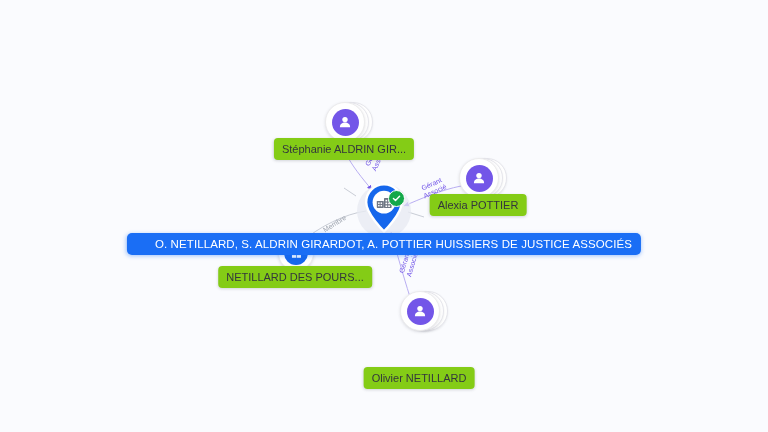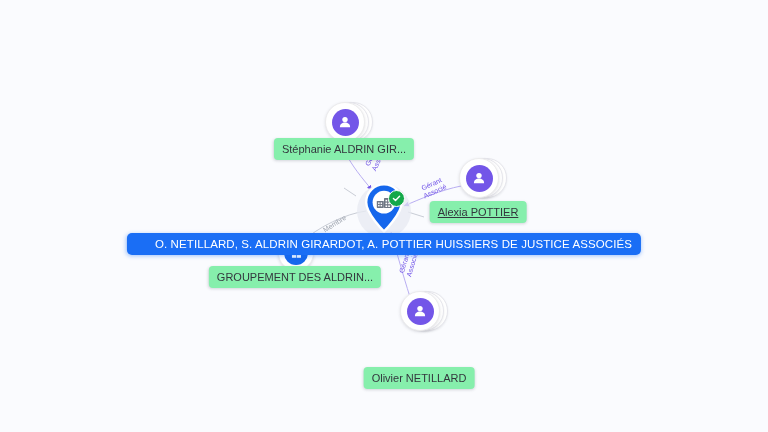--- a/index.html
+++ b/index.html
@@ -128,21 +128,21 @@
     justify-content: center;
     color: #fff;
     font-size: 8px;
   }
 
   
   .node-label {
     position: absolute;
     transform: translateX(-50%);
     white-space: nowrap;
-    background: #86efac;
+    background: #84cc16;
     color: #33363d;
     font-size: 11px;
     line-height: 14px;
     padding: 4px 8px;
     border-radius: 4px;
     box-shadow: 0 1px 3px rgba(60,64,82,0.20);
   }
   .node-label.main {
     background: #1a6ef5;
     color: #ffffff;
@@ -247,21 +247,21 @@
       <div class="stack-ring" style="left:-15px; top:-19px;"></div>
       <div class="person-ring" style="left:-19px; top:-19px;">
         <div class="person-avatar">
           <svg width="16" height="16" viewBox="0 0 16 16" aria-hidden="true">
             <circle cx="8" cy="5.6" r="2.7" fill="#ffffff"></circle>
             <path d="M2.9,13.2 C2.9,10.1 5.2,8.6 8,8.6 C10.8,8.6 13.1,10.1 13.1,13.2 Z" fill="#ffffff"></path>
           </svg>
         </div>
       </div>
     </div>
-    <div class="node-label" style="left:0; top:24px;text-decoration:underline;">Alexia POTTIER</div>
+    <div class="node-label" style="left:0; top:17px;">Alexia POTTIER</div>
   </div>
 
   <div class="node" style="left:419px; top:310px;">
     <div class="node-visual" style="left:0; top:0; width:0; height:0;">
       <div class="stack-ring" style="left:-11px; top:-19px;"></div>
       <div class="stack-ring" style="left:-15px; top:-19px;"></div>
       <div class="person-ring" style="left:-19px; top:-19px;">
         <div class="person-avatar">
           <svg width="16" height="16" viewBox="0 0 16 16" aria-hidden="true">
             <circle cx="8" cy="5.6" r="2.7" fill="#ffffff"></circle>
@@ -283,21 +283,21 @@
             <rect x="3.6" y="7.4" width="1.2" height="1.2" fill="#1667ec"></rect>
             <rect x="5.4" y="7.4" width="1.2" height="1.2" fill="#1667ec"></rect>
             <rect x="9.4" y="5.2" width="1.2" height="1.2" fill="#1667ec"></rect>
             <rect x="11.2" y="5.2" width="1.2" height="1.2" fill="#1667ec"></rect>
             <rect x="9.4" y="7.6" width="1.2" height="1.2" fill="#1667ec"></rect>
             <rect x="11.2" y="7.6" width="1.2" height="1.2" fill="#1667ec"></rect>
           </svg>
         </div>
       </div>
     </div>
-    <div class="node-label" style="left:0; top:14px; z-index:6;">GROUPEMENT DES ALDRIN...</div>
+    <div class="node-label" style="left:0; top:14px; z-index:6;">NETILLARD DES POURS...</div>
   </div>
 
   <div class="node" style="left:384px; top:211px; z-index:30;">
     <div class="node-visual" style="left:0; top:0; width:0; height:0;">
       <div class="pin-halo"></div>
       <div class="pin-shape">
         <svg width="42" height="50" viewBox="0 0 42 50" aria-hidden="true">
           <path d="M21,1.5 C11.1,1.5 3.2,9.4 3.2,19.3 C3.2,31.2 21,48.5 21,48.5
                    C21,48.5 38.8,31.2 38.8,19.3 C38.8,9.4 30.9,1.5 21,1.5 Z" fill="#1667ec" stroke="#ffffff" stroke-width="2.4"></path>
           <circle cx="21" cy="19.3" r="11.4" fill="#ffffff"></circle>

